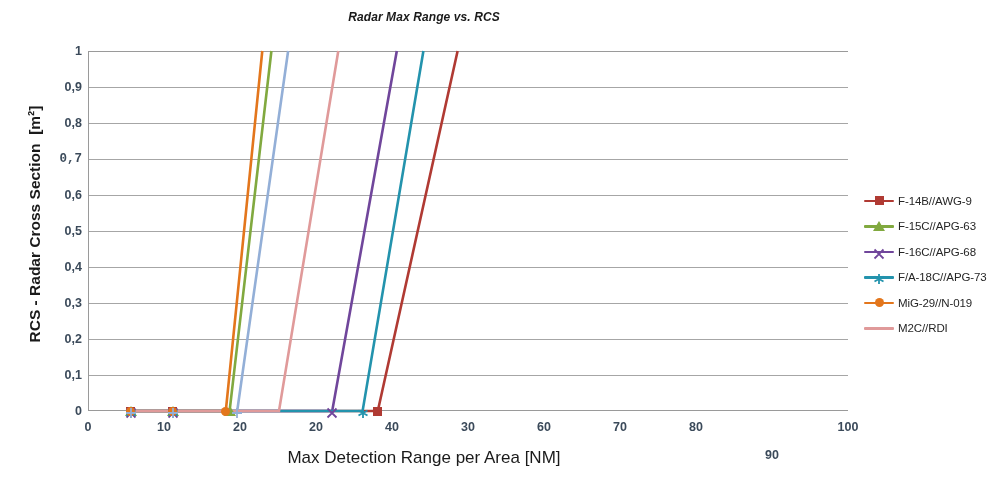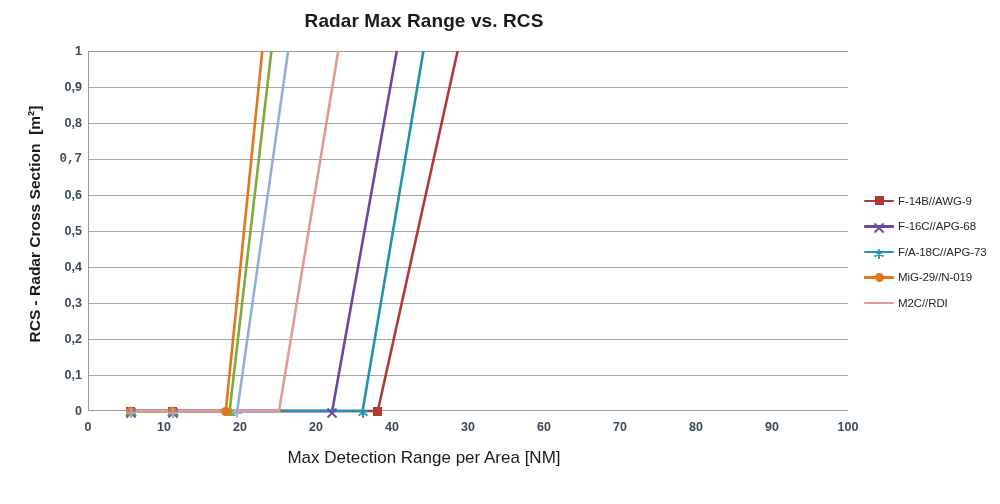--- a/index.html
+++ b/index.html
@@ -5,21 +5,21 @@
   html,body{margin:0;padding:0;}
   body{
     width:1000px;height:504px;background:#ffffff;
     font-family:"Liberation Sans", sans-serif;
     color:#1f1f1f;overflow:hidden;
   }
   #root{position:relative;width:1000px;height:504px;}
 
   .chart-title{
     position:absolute;left:0;top:10px;width:848px;text-align:center;
-    font-size:19px;font-weight:bold;color:#1a1a1a;letter-spacing:.1px;
+    font-size:12px;font-weight:bold;color:#1a1a1a;letter-spacing:.1px;font-style:italic;
   }
 
   
   #plot{
     position:absolute;left:88px;top:51px;width:760px;height:360px;
     box-sizing:border-box;
     border-left:1.5px solid #9a9a9a;
     border-bottom:1.5px solid #9a9a9a;
     background:#ffffff;
   }
@@ -100,21 +100,21 @@
   <div class="xtickwrap" id="xtickwrap">
       <div class="xtick" style="left: 0px;">0</div>
       <div class="xtick" style="left: 76px;">10</div>
       <div class="xtick" style="left: 152px;">20</div>
       <div class="xtick" style="left: 228px;">20</div>
       <div class="xtick" style="left: 304px;">40</div>
       <div class="xtick" style="left: 380px;">30</div>
       <div class="xtick" style="left: 456px;">60</div>
       <div class="xtick" style="left: 532px;">70</div>
       <div class="xtick" style="left: 608px;">80</div>
-      <div class="xtick" style="left: 684px;">90</div>
+      <div class="xtick" style="left: 684px; margin-top: 28px;">90</div>
       <div class="xtick" style="left: 760px;">100</div>
     </div>
 
   <div id="plot">
     <div id="grid">
         <div class="gridline" style="top: 324px;"></div>
         <div class="gridline" style="top: 288px;"></div>
         <div class="gridline" style="top: 252px;"></div>
         <div class="gridline" style="top: 216px;"></div>
         <div class="gridline" style="top: 180px;"></div>
@@ -176,20 +176,27 @@
   <div id="legend">
       <div class="legend-row">
         <div class="legend-swatch">
           <div class="lline" style="background: rgb(176, 58, 51);"></div>
           <div class="m-square lmark" style="background: rgb(176, 58, 51); left: 15px; top: 7px;"></div>
         </div>
         <span class="legend-label">F-14B//AWG-9</span>
       </div>
       <div class="legend-row">
         <div class="legend-swatch">
+          <div class="lline" style="background: rgb(129, 169, 63);"></div>
+          <div class="m-tri lmark" style="border-bottom: 10px solid rgb(129, 169, 63); left: 15px; top: 7px;"></div>
+        </div>
+        <span class="legend-label">F-15C//APG-63</span>
+      </div>
+      <div class="legend-row">
+        <div class="legend-swatch">
           <div class="lline" style="background: rgb(112, 70, 155);"></div>
           <div class="m-x lmark" style="left: 15px; top: 7px;"><svg width="12" height="12" viewBox="0 0 12 12">
               <path d="M1.5 1.5 L10.5 10.5 M10.5 1.5 L1.5 10.5" stroke="#70469B" stroke-width="1.8" fill="none"></path>
             </svg></div>
         </div>
         <span class="legend-label">F-16C//APG-68</span>
       </div>
       <div class="legend-row">
         <div class="legend-swatch">
           <div class="lline" style="background: rgb(35, 147, 173);"></div>

